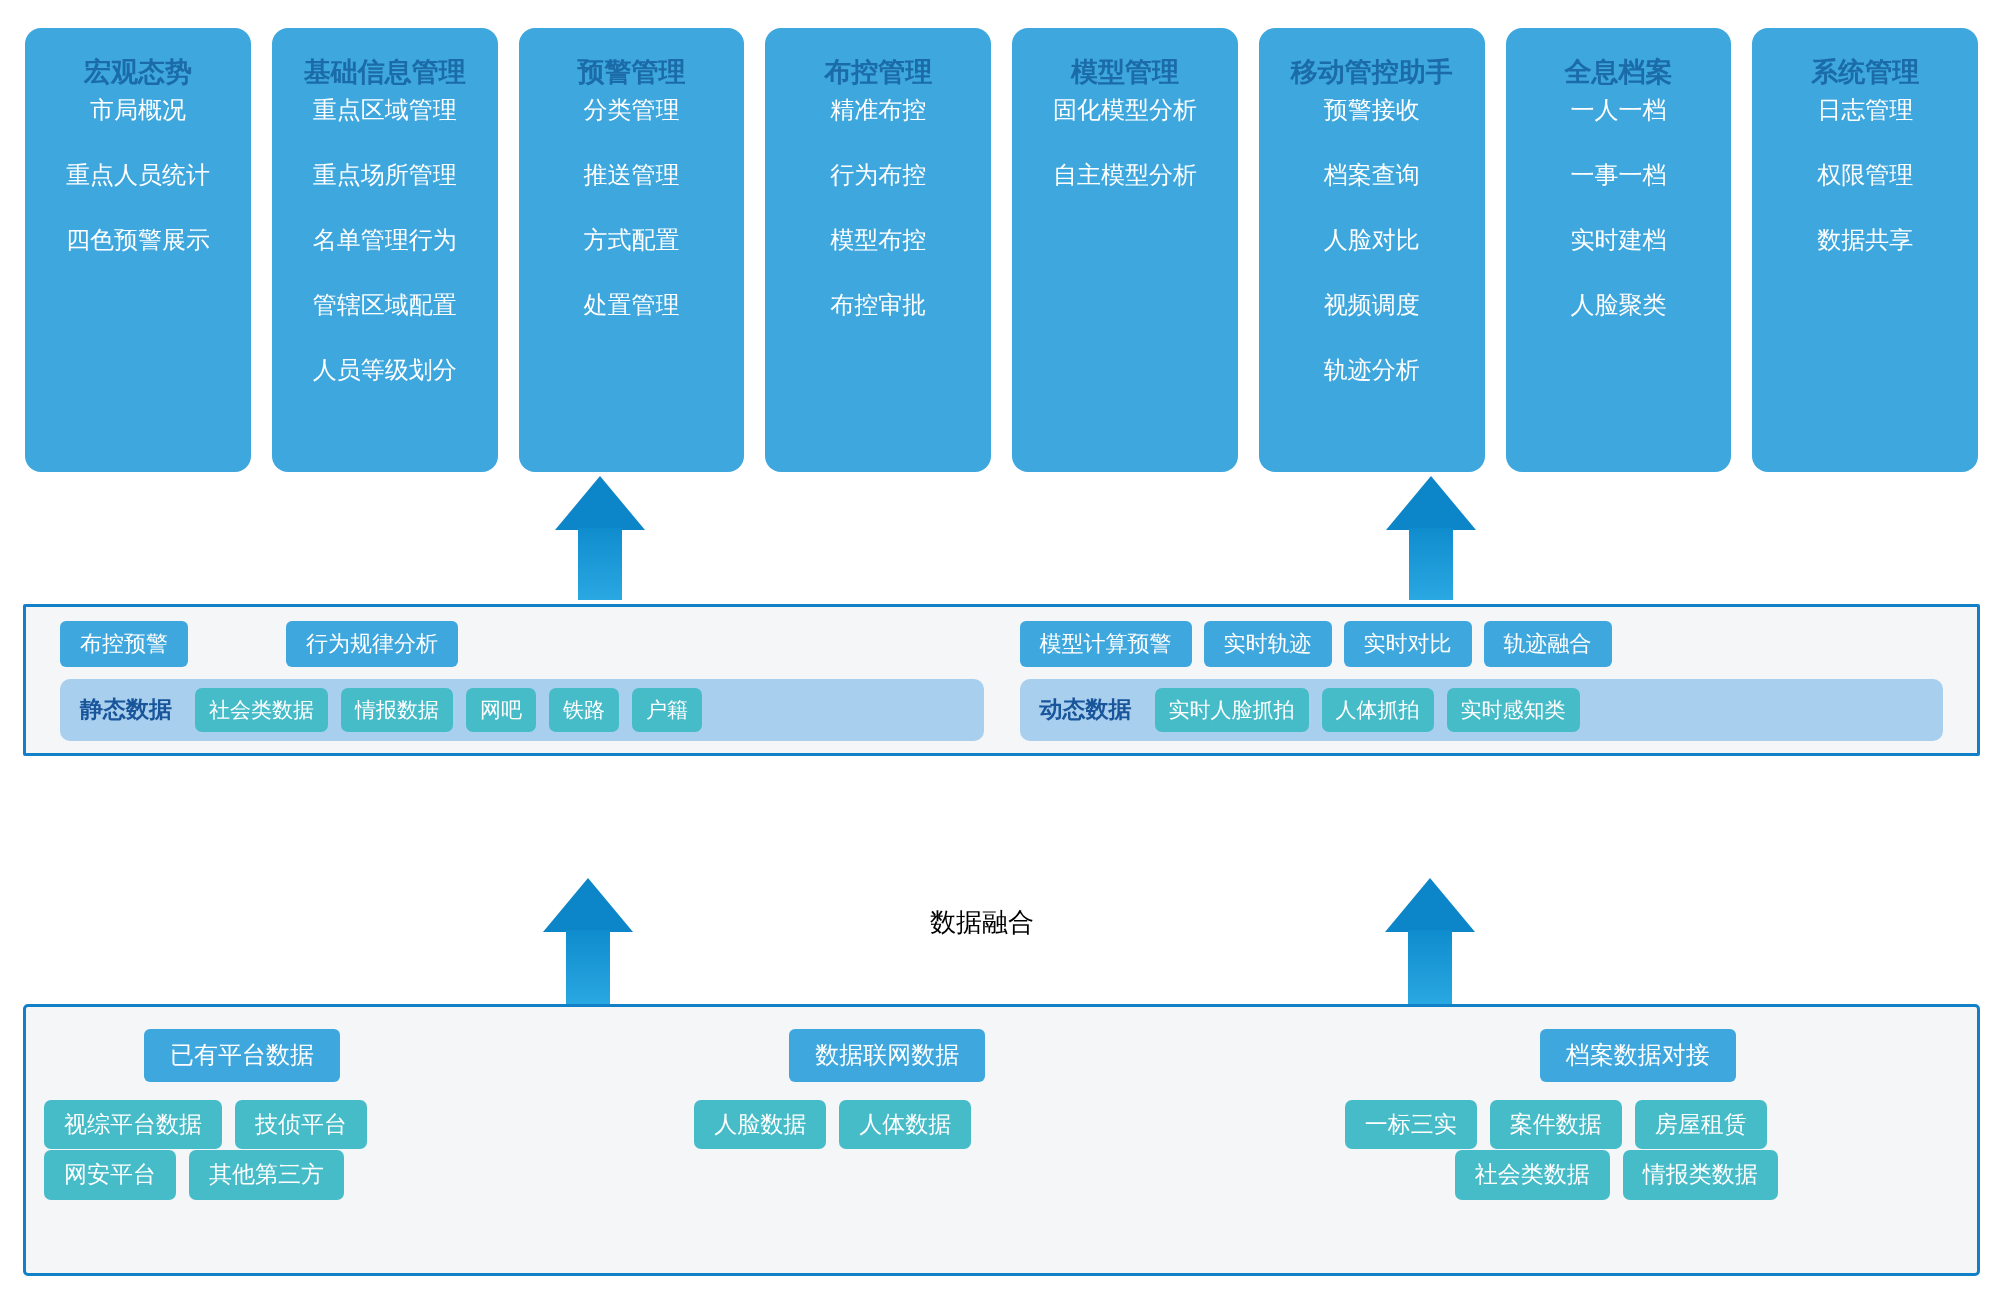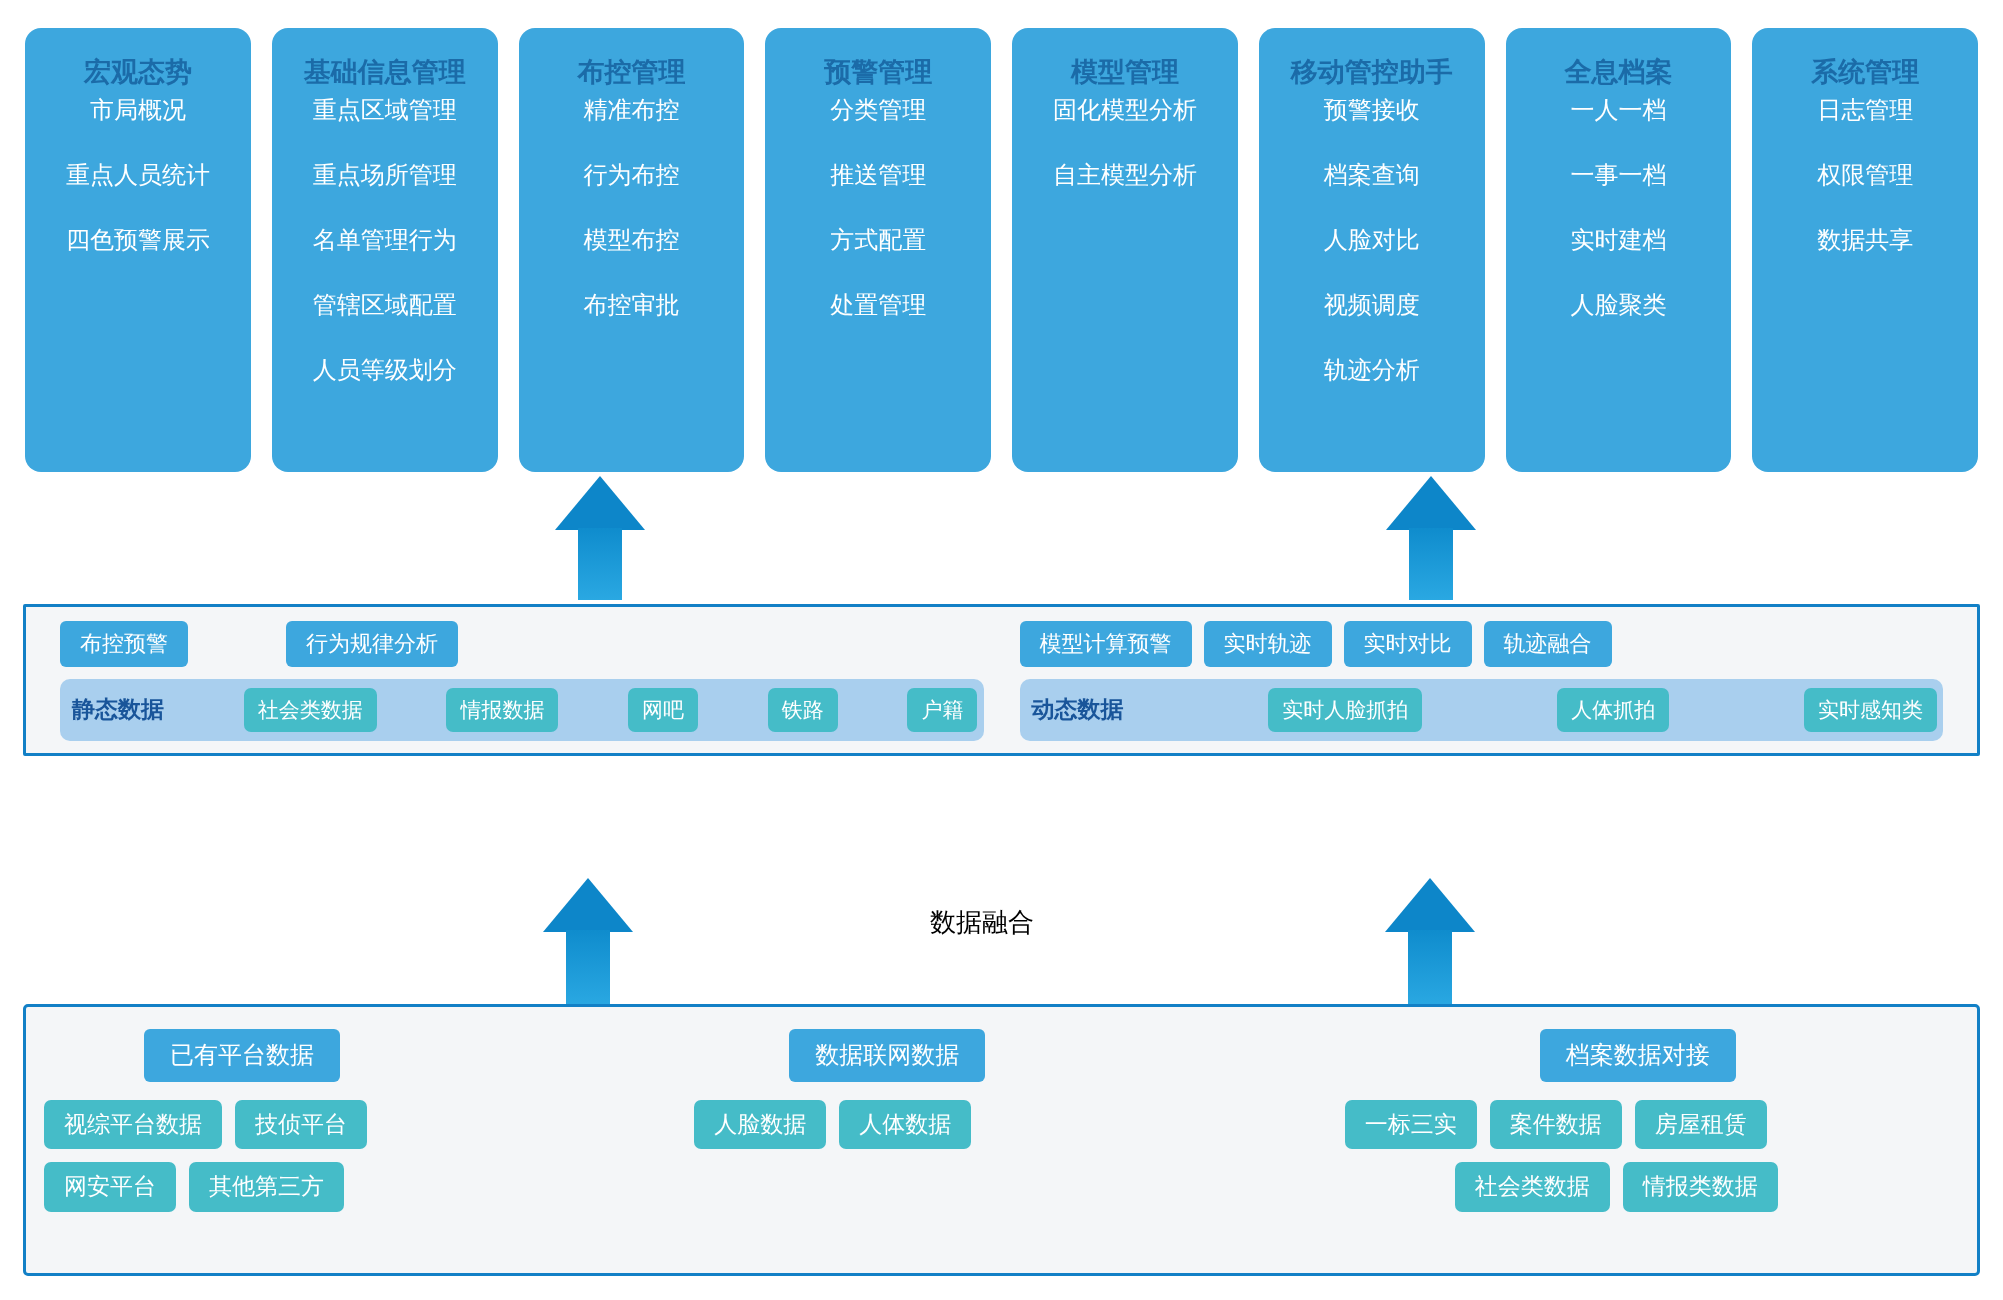--- a/index.html
+++ b/index.html
@@ -95,25 +95,24 @@
     border-radius: 6px;
     font-size: 22px;
     padding: 10px 20px;
     text-align: center;
     white-space: nowrap;
     line-height: 1.2;
   }
   .data-band {
     background: #a9cfee;
     border-radius: 10px;
-    padding: 9px 6px;
+    padding: 9px 14px;
     display: flex;
     align-items: center;
     gap: 13px;
-    justify-content: space-between;
   }
   .band-label {
     color: #19559a;
     font-size: 23px;
     font-weight: 700;
     white-space: nowrap;
     padding: 0 10px 0 6px;
     line-height: 1.2;
   }
   .band-chip {
@@ -155,21 +154,21 @@
     background: #3da7de;
     color: #ffffff;
     font-size: 24px;
     border-radius: 6px;
     padding: 12px 26px;
     display: inline-block;
     white-space: nowrap;
     line-height: 1.2;
   }
   .src-head-wrap { display: flex; }
-  .src-rows { margin-top: 18px; display: flex; flex-direction: column; gap: 13px; }
+  .src-rows { margin-top: 18px; display: flex; flex-direction: column; gap: 1px; }
   .src-row { display: flex; gap: 13px; }
   .src-chip {
     background: #45bcc8;
     color: #ffffff;
     font-size: 23px;
     border-radius: 7px;
     padding: 11px 20px;
     white-space: nowrap;
     line-height: 1.2;
   }
@@ -192,35 +191,35 @@
         <div class="module-title">基础信息管理</div>
         <div class="module-items">
           <div class="module-item">重点区域管理</div>
           <div class="module-item">重点场所管理</div>
           <div class="module-item">名单管理行为</div>
           <div class="module-item">管辖区域配置</div>
           <div class="module-item">人员等级划分</div>
         </div>
       </div>
       <div class="module-card">
+        <div class="module-title">预警管理</div>
+        <div class="module-items">
+          <div class="module-item">分类管理</div>
+          <div class="module-item">推送管理</div>
+          <div class="module-item">方式配置</div>
+          <div class="module-item">处置管理</div>
+        </div>
+      </div>
+      <div class="module-card">
         <div class="module-title">布控管理</div>
         <div class="module-items">
           <div class="module-item">精准布控</div>
           <div class="module-item">行为布控</div>
           <div class="module-item">模型布控</div>
           <div class="module-item">布控审批</div>
-        </div>
-      </div>
-      <div class="module-card">
-        <div class="module-title">预警管理</div>
-        <div class="module-items">
-          <div class="module-item">分类管理</div>
-          <div class="module-item">推送管理</div>
-          <div class="module-item">方式配置</div>
-          <div class="module-item">处置管理</div>
         </div>
       </div>
       <div class="module-card">
         <div class="module-title">模型管理</div>
         <div class="module-items">
           <div class="module-item">固化模型分析</div>
           <div class="module-item">自主模型分析</div>
         </div>
       </div>
       <div class="module-card">

